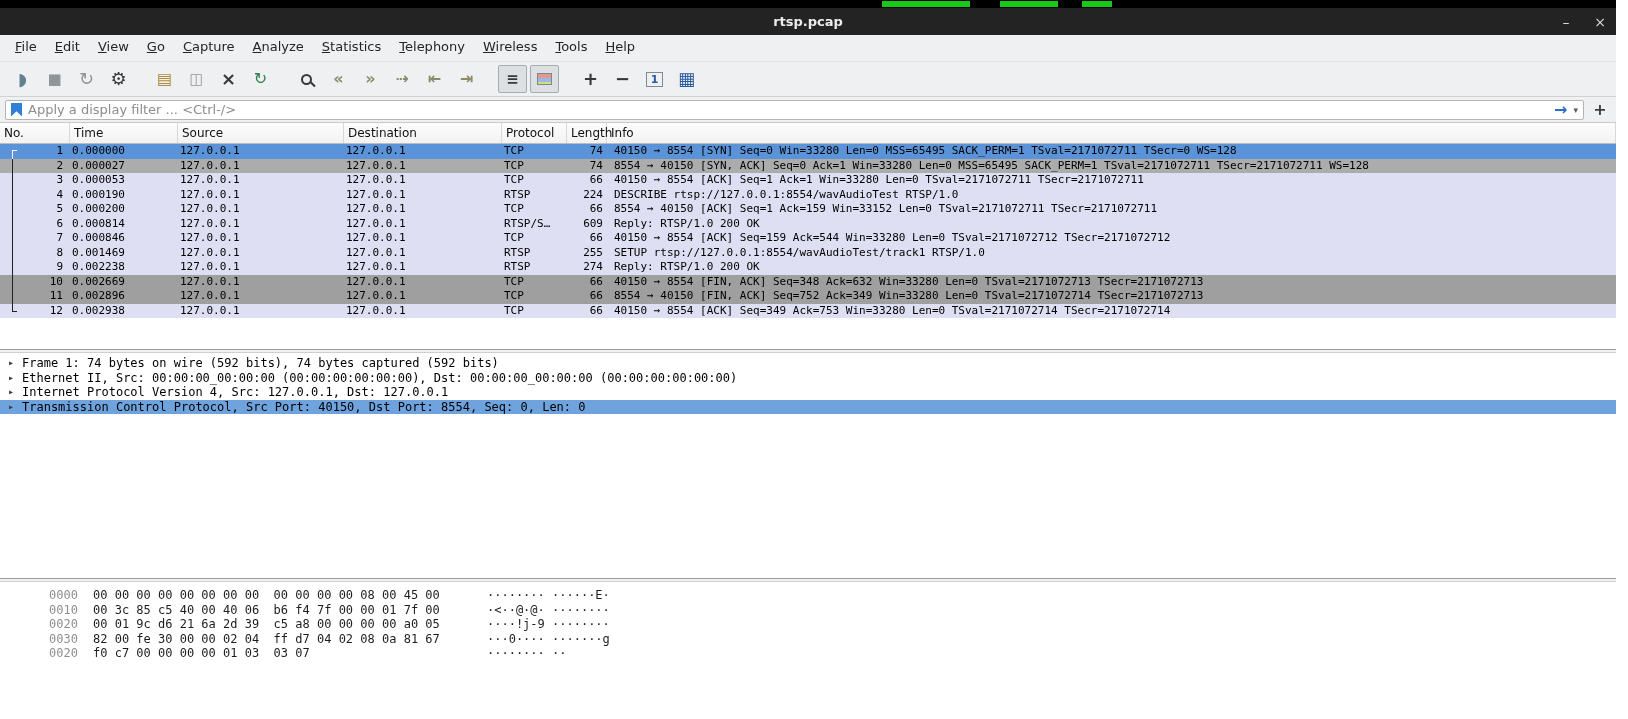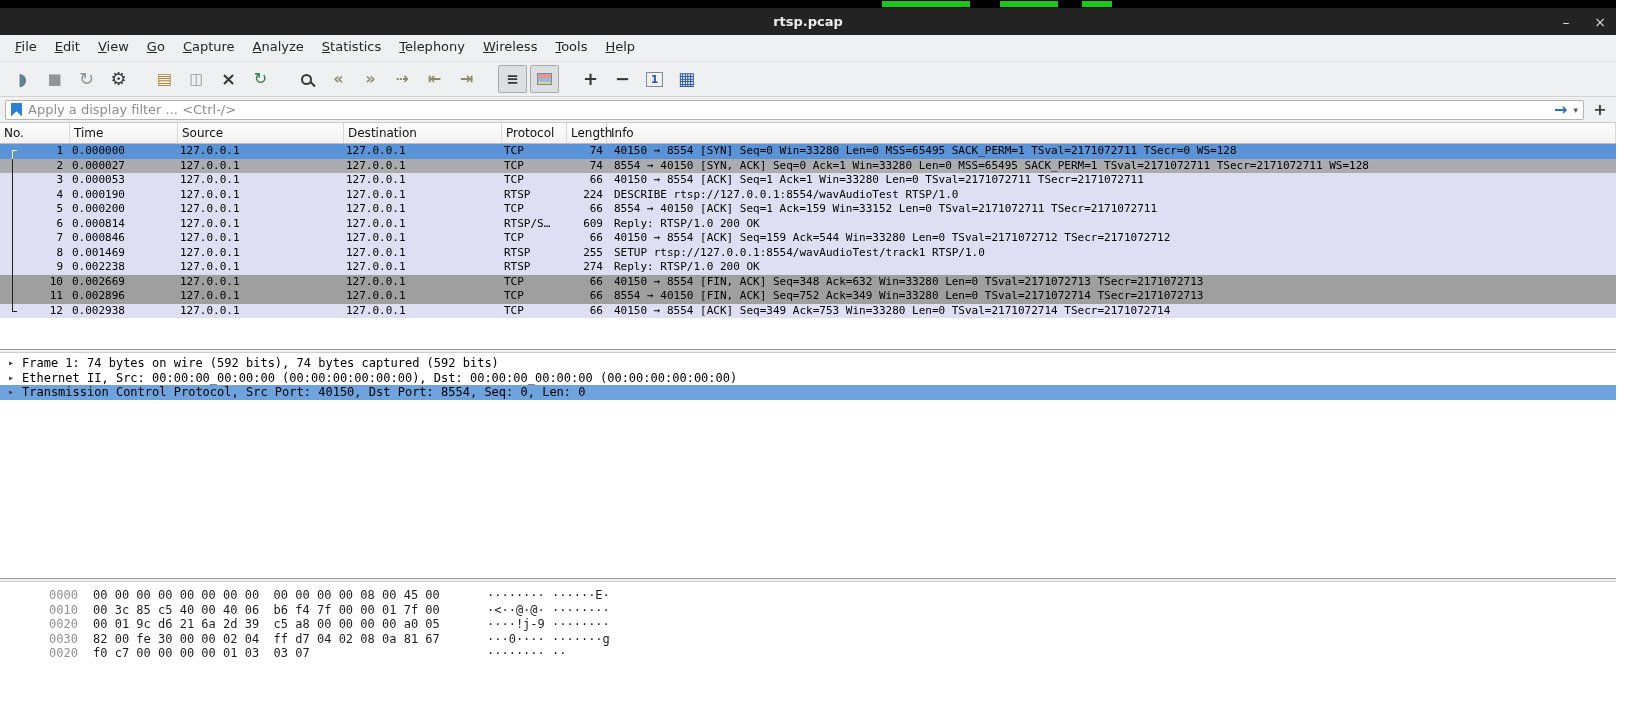--- a/index.html
+++ b/index.html
@@ -361,20 +361,24 @@
 
   <div class="details">
     <div class="drow">
       <span class="exp"></span>
       <span>Frame 1: 74 bytes on wire (592 bits), 74 bytes captured (592 bits)</span>
     </div>
     <div class="drow">
       <span class="exp"></span>
       <span>Ethernet II, Src: 00:00:00_00:00:00 (00:00:00:00:00:00), Dst: 00:00:00_00:00:00 (00:00:00:00:00:00)</span>
     </div>
+    <div class="drow">
+      <span class="exp"></span>
+      <span>Internet Protocol Version 4, Src: 127.0.0.1, Dst: 127.0.0.1</span>
+    </div>
     <div class="drow dsel">
       <span class="exp"></span>
       <span>Transmission Control Protocol, Src Port: 40150, Dst Port: 8554, Seq: 0, Len: 0</span>
     </div>
   </div>
 
   <div class="split"></div>
 
   <div class="hexpane">
     <div class="hrow">

